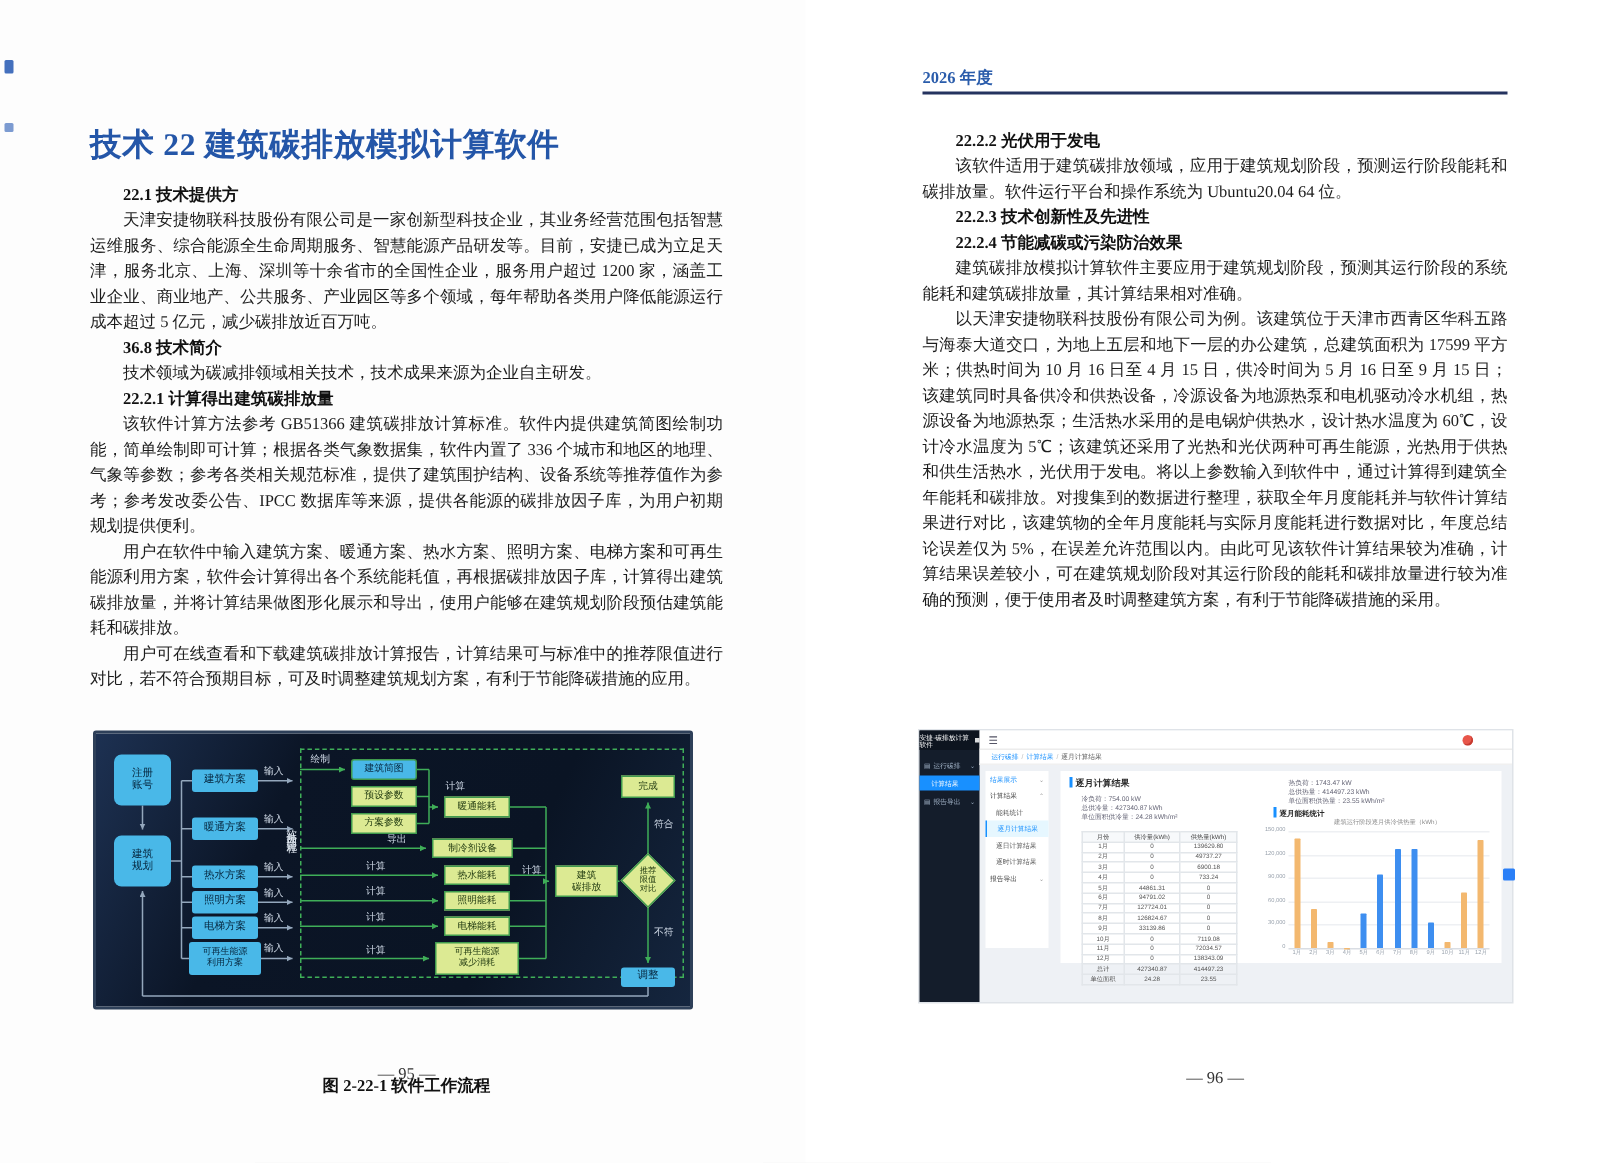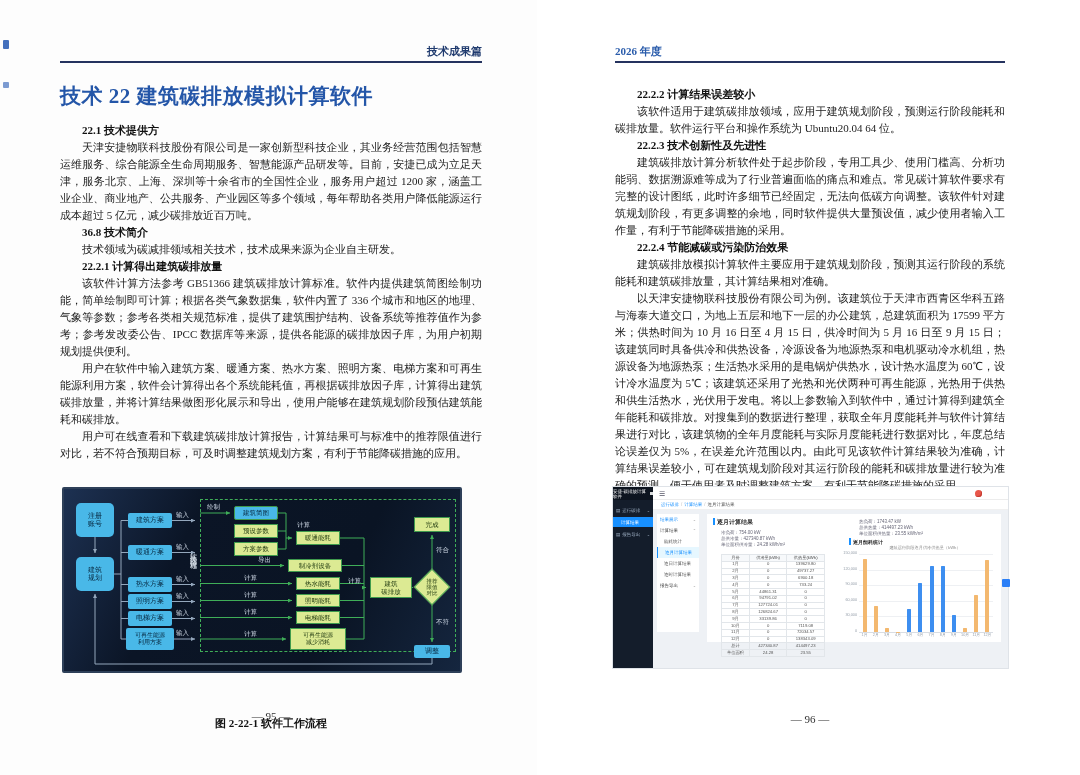--- a/index.html
+++ b/index.html
@@ -86,21 +86,20 @@
 </style>
 </head>
 <body>
 
 <div class="sheet">
   <div class="scanmark" style="left:3px;top:40px;width:6px;height:9px"></div>
   <div class="scanmark" style="left:3px;top:82px;width:6px;height:6px;opacity:.7"></div>
   <div class="scanmark" style="left:1071px;top:40px;width:6px;height:9px"></div>
 
   <div class="page page-l">
-    <div class="phead l"><span>技术成果篇</span></div>
     <h1 class="title">技术 22 建筑碳排放模拟计算软件</h1>
 
     <div class="bodytext l">
       <p class="h">22.1 技术提供方</p>
       <p>天津安捷物联科技股份有限公司是一家创新型科技企业，其业务经营范围包括智慧运维服务、综合能源全生命周期服务、智慧能源产品研发等。目前，安捷已成为立足天津，服务北京、上海、深圳等十余省市的全国性企业，服务用户超过 1200 家，涵盖工业企业、商业地产、公共服务、产业园区等多个领域，每年帮助各类用户降低能源运行成本超过 5 亿元，减少碳排放近百万吨。</p>
       <p class="h">36.8 技术简介</p>
       <p>技术领域为碳减排领域相关技术，技术成果来源为企业自主研发。</p>
       <p class="h">22.2.1 计算得出建筑碳排放量</p>
       <p>该软件计算方法参考 GB51366 建筑碳排放计算标准。软件内提供建筑简图绘制功能，简单绘制即可计算；根据各类气象数据集，软件内置了 336 个城市和地区的地理、气象等参数；参考各类相关规范标准，提供了建筑围护结构、设备系统等推荐值作为参考；参考发改委公告、IPCC 数据库等来源，提供各能源的碳排放因子库，为用户初期规划提供便利。</p>
       <p>用户在软件中输入建筑方案、暖通方案、热水方案、照明方案、电梯方案和可再生能源利用方案，软件会计算得出各个系统能耗值，再根据碳排放因子库，计算得出建筑碳排放量，并将计算结果做图形化展示和导出，使用户能够在建筑规划阶段预估建筑能耗和碳排放。</p>
@@ -226,24 +225,23 @@
     </div>
 
     <div class="caption c1">图 2-22-1 软件工作流程</div>
     <div class="pageno p1">— 95 —</div>
   </div>
 
   <div class="page page-r">
     <div class="phead r"><span>2026 年度</span></div>
 
     <div class="bodytext r">
-      <p class="h">22.2.2 计算结果误差较小</p>
+      <p class="h">22.2.2 光伏用于发电</p>
       <p>该软件适用于建筑碳排放领域，应用于建筑规划阶段，预测运行阶段能耗和碳排放量。软件运行平台和操作系统为 Ubuntu20.04 64 位。</p>
       <p class="h">22.2.3 技术创新性及先进性</p>
-      <p>建筑碳排放计算分析软件处于起步阶段，专用工具少、使用门槛高、分析功能弱、数据溯源难等成为了行业普遍面临的痛点和难点。常见碳计算软件要求有完整的设计图纸，此时许多细节已经固定，无法向低碳方向调整。该软件针对建筑规划阶段，有更多调整的余地，同时软件提供大量预设值，减少使用者输入工作量，有利于节能降碳措施的采用。</p>
       <p class="h">22.2.4 节能减碳或污染防治效果</p>
       <p>建筑碳排放模拟计算软件主要应用于建筑规划阶段，预测其运行阶段的系统能耗和建筑碳排放量，其计算结果相对准确。</p>
       <p>以天津安捷物联科技股份有限公司为例。该建筑位于天津市西青区华科五路与海泰大道交口，为地上五层和地下一层的办公建筑，总建筑面积为 17599 平方米；供热时间为 10 月 16 日至 4 月 15 日，供冷时间为 5 月 16 日至 9 月 15 日；该建筑同时具备供冷和供热设备，冷源设备为地源热泵和电机驱动冷水机组，热源设备为地源热泵；生活热水采用的是电锅炉供热水，设计热水温度为 60℃，设计冷水温度为 5℃；该建筑还采用了光热和光伏两种可再生能源，光热用于供热和供生活热水，光伏用于发电。将以上参数输入到软件中，通过计算得到建筑全年能耗和碳排放。对搜集到的数据进行整理，获取全年月度能耗并与软件计算结果进行对比，该建筑物的全年月度能耗与实际月度能耗进行数据对比，年度总结论误差仅为 5%，在误差允许范围以内。由此可见该软件计算结果较为准确，计算结果误差较小，可在建筑规划阶段对其运行阶段的能耗和碳排放量进行较为准确的预测，便于使用者及时调整建筑方案，有利于节能降碳措施的采用。</p>
     </div>
 
     <div class="app">
       <div class="sb">
         <div class="sb-head">
           <span>安捷·碳排放计算软件</span>
           <span class="sb-sq"></span>

